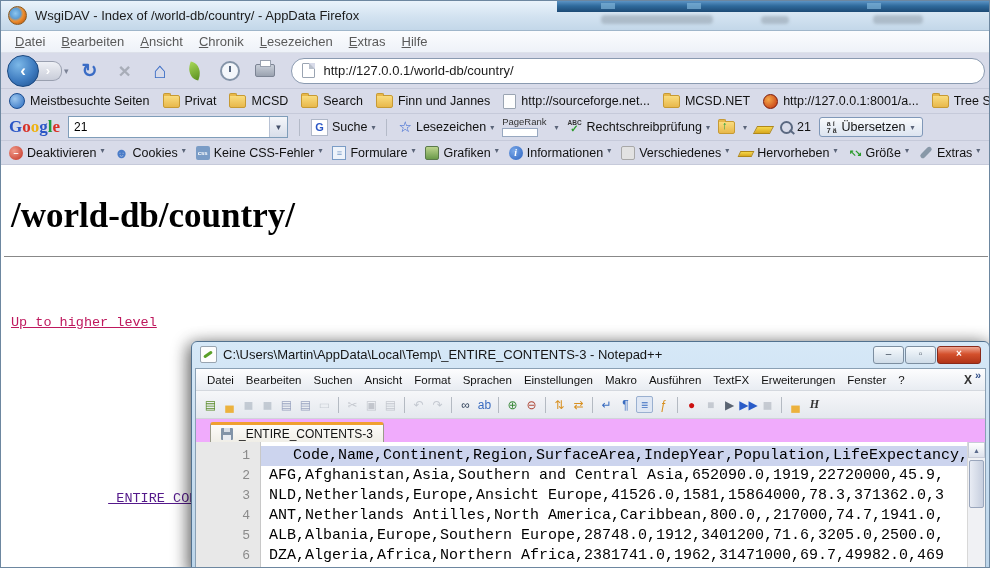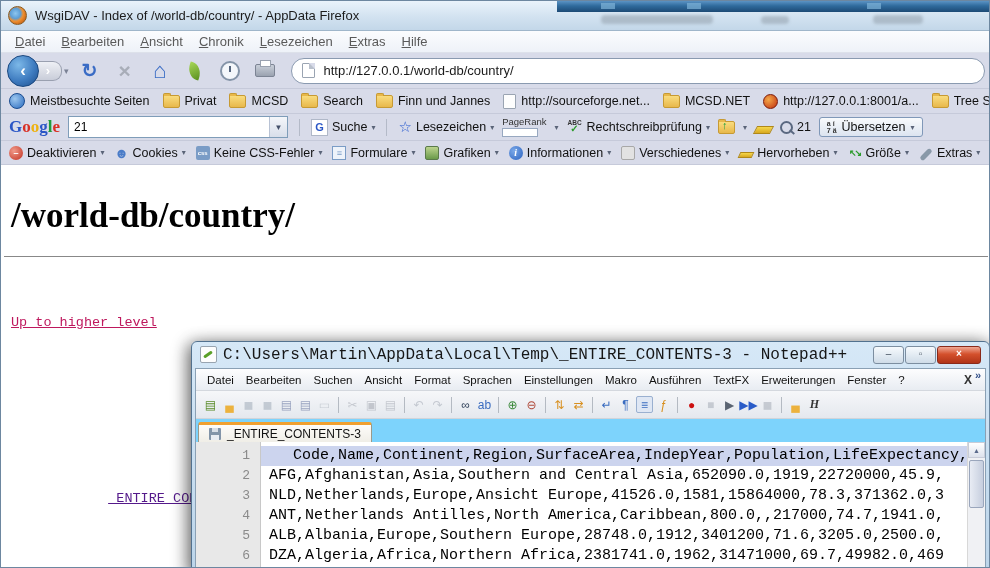--- a/index.html
+++ b/index.html
@@ -93,21 +93,21 @@
   .folderup{position:relative;}
   .folderup::after{content:"↑";position:absolute;left:3px;top:-3px;color:#1e9e3e;font-weight:bold;font-size:11px;}
   .hilite-pen{width:15px;height:6px;background:linear-gradient(180deg,#f6d84a,#d8a820);
     border:1px solid #b08818;transform:skewX(-28deg);margin-top:5px;}
   .magico{width:9px;height:9px;border:2px solid #5a6880;border-radius:50%;position:relative;}
   .magico::after{content:"";position:absolute;left:7px;top:8px;width:6px;height:2px;background:#5a6880;transform:rotate(40deg);}
   .uebtn{display:flex;align-items:center;gap:5px;border:1px solid #8098b8;border-radius:3px;
     background:linear-gradient(180deg,#f8fafc,#dce4f0);padding:2px 7px;}
   .trico{display:flex;flex-direction:column;line-height:1;font-size:7px;color:#333;font-weight:bold;}
   
-  .wd{display:flex;align-items:center;gap:4px;white-space:nowrap;}
+  .wd{display:flex;align-items:flex-start;gap:4px;white-space:nowrap;}
   .wicon{width:14px;height:14px;flex:none;display:flex;align-items:center;justify-content:center;
     font-size:9px;box-sizing:border-box;}
   .icon-disable{border-radius:50%;background:radial-gradient(circle at 35% 35%,#f09a8a,#c23020);color:#fff;font-weight:bold;}
   .icon-disable::before{content:"–";}
   .icon-cookies{color:#4a7cc8;font-size:14px;}
   .icon-cookies::before{content:"☻";}
   .icon-css{background:#7a9cc6;border-radius:2px;color:#fff;font-size:6px;font-weight:bold;}
   .icon-css::before{content:"css";}
   .icon-forms{background:#eef3fa;border:1px solid #7a9cc6;color:#7a9cc6;font-size:9px;}
   .icon-forms::before{content:"≡";}
@@ -142,42 +142,42 @@
   .rtype{display:inline-block;width:208px;}
   
   .npp{position:absolute;left:190px;top:340px;width:799px;height:232px;box-sizing:border-box;
     border:1px solid #52718e;border-radius:6px 6px 0 0;
     background:linear-gradient(180deg,#d6e8f7 0%,#bcd5ea 100%);
     box-shadow:-4px 2px 16px rgba(0,0,0,.45), 4px 6px 20px rgba(0,0,0,.4);z-index:10;}
   .npp-title{height:25px;display:flex;align-items:center;padding:0 8px;gap:6px;}
   .npp-logo{width:15px;height:15px;background:#fdfdfd;border:1px solid #98a4b0;border-radius:2px;position:relative;flex:none;}
   .npp-logo::after{content:"";position:absolute;left:2px;top:6px;width:10px;height:3px;
     background:#5aa028;transform:rotate(-35deg);border-radius:2px;}
-  .npp-title-text{font-size:16px;color:#161616;white-space:nowrap;overflow:hidden;flex:1;font-family:Liberation Mono, monospace;}
+  .npp-title-text{font-size:13px;color:#161616;white-space:nowrap;overflow:hidden;flex:1;}
   .winbtns{display:flex;gap:1px;margin-left:6px;}
   .wb{width:29px;height:16px;border:1px solid #7c8ea0;border-radius:3px;font-size:10px;line-height:14px;
     text-align:center;color:#44505e;background:linear-gradient(180deg,#f6fafd,#cfdce8);}
   .wb.close{width:42px;color:#fff;font-weight:bold;border-color:#8a2a1a;
     background:linear-gradient(180deg,#f0a894 0%,#d4502c 45%,#b03418 100%);}
   .npp-body{position:absolute;left:3px;right:3px;top:26px;bottom:0;background:#f0f0f0;
     border:1px solid #8aa0b4;border-bottom:none;box-sizing:border-box;}
   .npp-menubar{height:21px;display:flex;align-items:center;padding:0 5px;
     background:linear-gradient(180deg,#fdfdfe,#e8ecf2);border-bottom:1px solid #d4d8de;}
   .npp-menu-item{font-size:11.5px;color:#111;padding:0 6px;}
   .npp-menu-x{margin-left:auto;font-size:12px;font-weight:bold;color:#333;padding:0 8px;}
   .npp-toolbar{height:27px;display:flex;align-items:center;padding:0 5px;position:relative;
     background:linear-gradient(180deg,#f6f7f9,#e4e8ee);border-bottom:1px solid #d0d4da;}
   .nico{width:17px;height:17px;display:flex;align-items:center;justify-content:center;
     font-size:12px;margin:0 1px;box-sizing:border-box;}
   .nico.sep{width:0;height:16px;border-left:1px solid #b4bac2;margin:0 4px;}
   .nico.dim{opacity:.42;}
   .nico.pressed{border:1px solid #9ab0d0;background:#dfe7f4;border-radius:2px;}
   .nico.italic{font-style:italic;font-family:"Liberation Serif",serif;font-weight:bold;}
   .npp-overflow{position:absolute;right:4px;top:0;font-size:11px;color:#33508a;font-weight:bold;}
-  .npp-tabbar{height:24px;background:#7dd3fc;display:flex;align-items:flex-end;padding-left:2px;
+  .npp-tabbar{height:24px;background:#f0abfc;display:flex;align-items:flex-end;padding-left:14px;
     border-bottom:1px solid #98a0a8;}
   .npp-tab{height:21px;display:flex;align-items:center;gap:6px;padding:0 10px;
     background:linear-gradient(180deg,#fdfcf9,#efede6);border:1px solid #9a9a8a;border-bottom:none;
     border-top:3px solid #f0a030;border-radius:3px 3px 0 0;font-size:12px;color:#111;box-sizing:border-box;}
   .floppy{width:12px;height:12px;background:#8294a8;border-radius:1px;position:relative;flex:none;}
   .floppy::before{content:"";position:absolute;left:3px;top:0;width:6px;height:4px;background:#d8dee6;}
   .floppy::after{content:"";position:absolute;left:2px;bottom:0;width:8px;height:5px;background:#e8ecf2;}
   .npp-editor{position:absolute;left:0;right:0;top:73px;bottom:0;background:#fff;overflow:hidden;}
   .gutterbg{position:absolute;left:0;top:0;bottom:0;width:64px;background:#e8e8e8;border-right:1px solid #c8c8c8;}
   .lines{position:absolute;left:0;right:17px;top:4px;}

